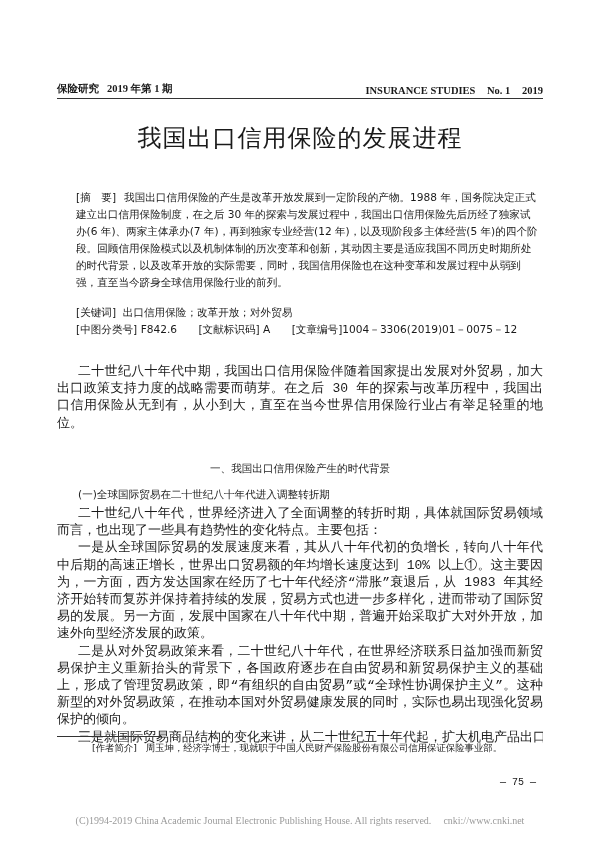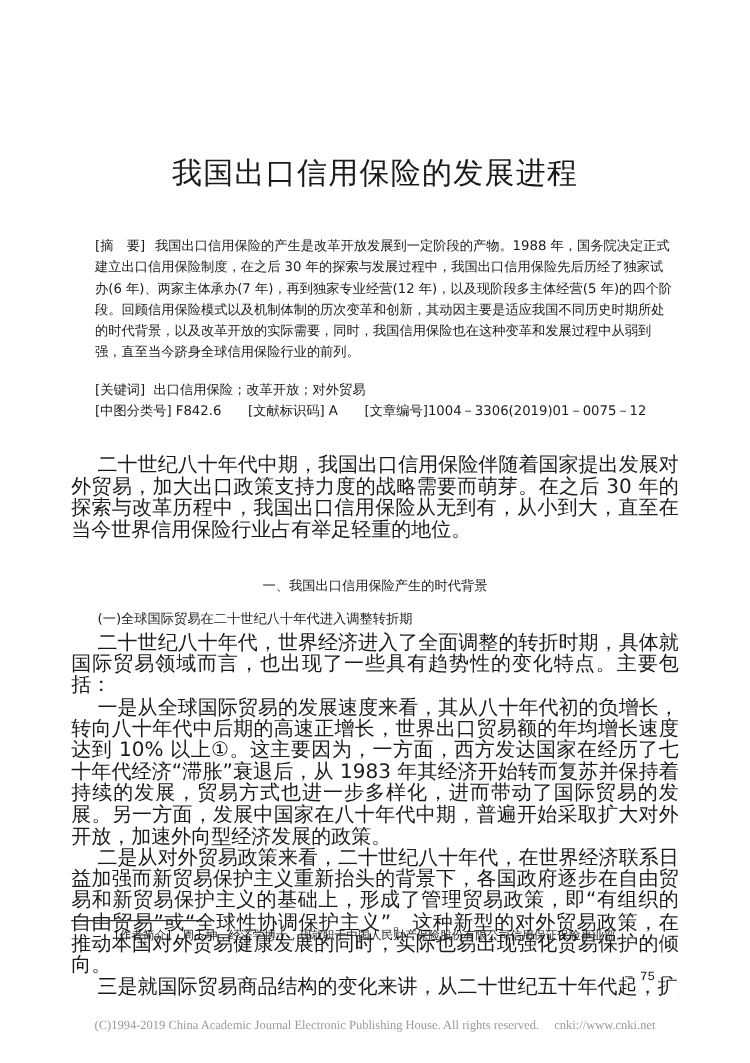--- a/index.html
+++ b/index.html
@@ -12,36 +12,47 @@
   .running-head .right span { margin-left: 9px; }
   .title { position: absolute; left: 0; right: 0; top: 122px; text-align: center;
     font-size: 24px; letter-spacing: 1px; font-weight: normal; }
   .author { position: absolute; left: 0; right: 0; top: 170px; text-align: center; font-size: 14px; }
   .abstract { position: absolute; left: 76px; right: 60px; top: 189px; font-size: 10.6px; line-height: 16.9px; }
   .abstract .tag { margin-right: 8px; }
   .meta-line { position: absolute; left: 76px; right: 60px; font-size: 10.6px; line-height: 16px; }
   .meta-line .gap { display: inline-block; width: 18px; }
   .doi { font-family: "Liberation Serif", serif; font-size: 10.8px; }
   .doi b { font-weight: bold; }
-  .body { position: absolute; left: 57px; right: 57px; font-size: 16px; line-height: 17.2px; text-align: justify; }
+  .body { position: absolute; left: 57px; right: 57px; font-size: 13px; line-height: 17.2px; text-align: justify; font-family: Liberation Mono, monospace; }
   .body p { margin: 0; text-indent: 21px; }
   .section-heading { position: absolute; left: 0; right: 0; text-align: center; font-size: 10.6px; }
   .sub-heading { position: absolute; left: 78px; font-size: 10.6px; }
   .footnote-rule { position: absolute; left: 57px; width: 105px; top: 736px; border-top: 1px solid #333; }
   .footnote { position: absolute; left: 92px; top: 742px; font-size: 9.4px; }
   .page-number { position: absolute; right: 64px; top: 777px; font-family: Liberation Mono, monospace; font-size: 10px; }
   .copyright { position: absolute; left: 0; right: 0; top: 815px; text-align: center;
     font-family: "Liberation Serif", serif; font-size: 10px; color: #9a9a9a; }
   .copyright .url { margin-left: 12px; }
 </style>
 </head>
 <body>
 
 <div class="page">
 
+  <div class="running-head">
+    <div class="left">
+      <span>保险研究</span>&nbsp;&nbsp;
+      <span>2019 年第 1 期</span>
+    </div>
+    <div class="right">
+      <span>INSURANCE STUDIES</span>
+      <span>No. 1</span>
+      <span>2019</span>
+    </div>
+  </div>
 
   <h1 class="title" style="margin:0">我国出口信用保险的发展进程</h1>
 
   <div class="abstract">
     <span class="tag">[摘　要]</span><span>我国出口信用保险的产生是改革开放发展到一定阶段的产物。1988 年，国务院决定正式建立出口信用保险制度，在之后 30 年的探索与发展过程中，我国出口信用保险先后历经了独家试办(6 年)、两家主体承办(7 年)，再到独家专业经营(12 年)，以及现阶段多主体经营(5 年)的四个阶段。回顾信用保险模式以及机制体制的历次变革和创新，其动因主要是适应我国不同历史时期所处的时代背景，以及改革开放的实际需要，同时，我国信用保险也在这种变革和发展过程中从弱到强，直至当今跻身全球信用保险行业的前列。</span>
   </div>
 
   <div class="meta-line" style="top:304px">
     <span>[关键词]</span>&nbsp;
     <span>出口信用保险；改革开放；对外贸易</span>

